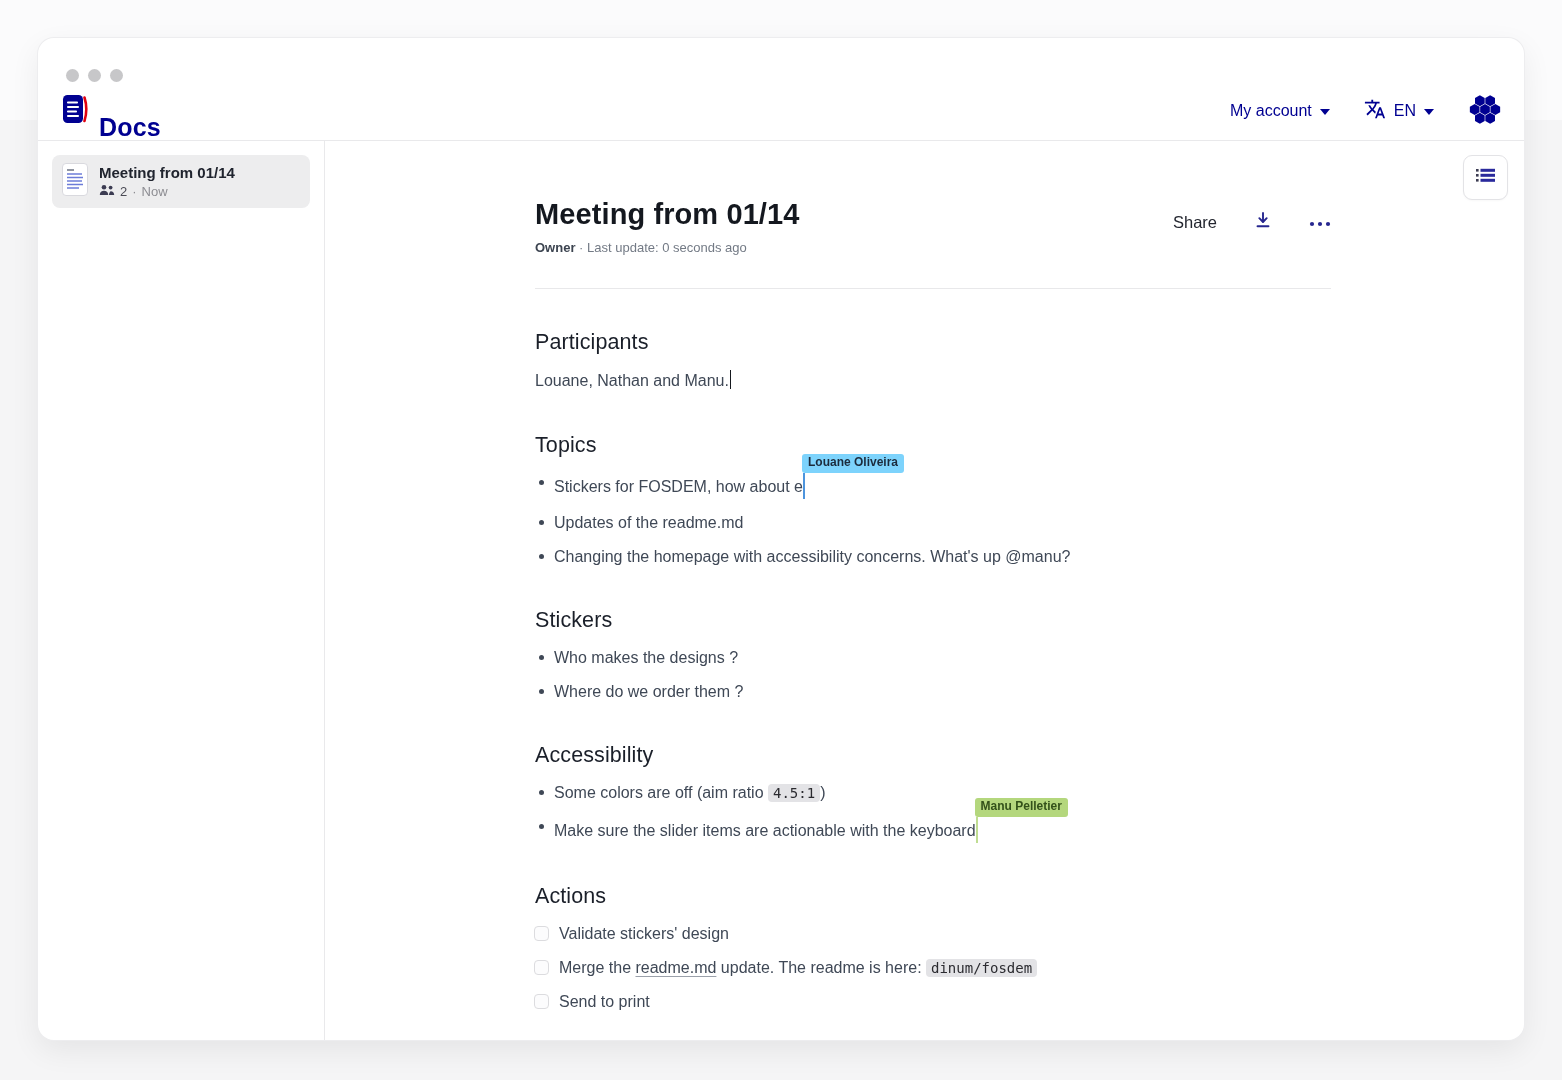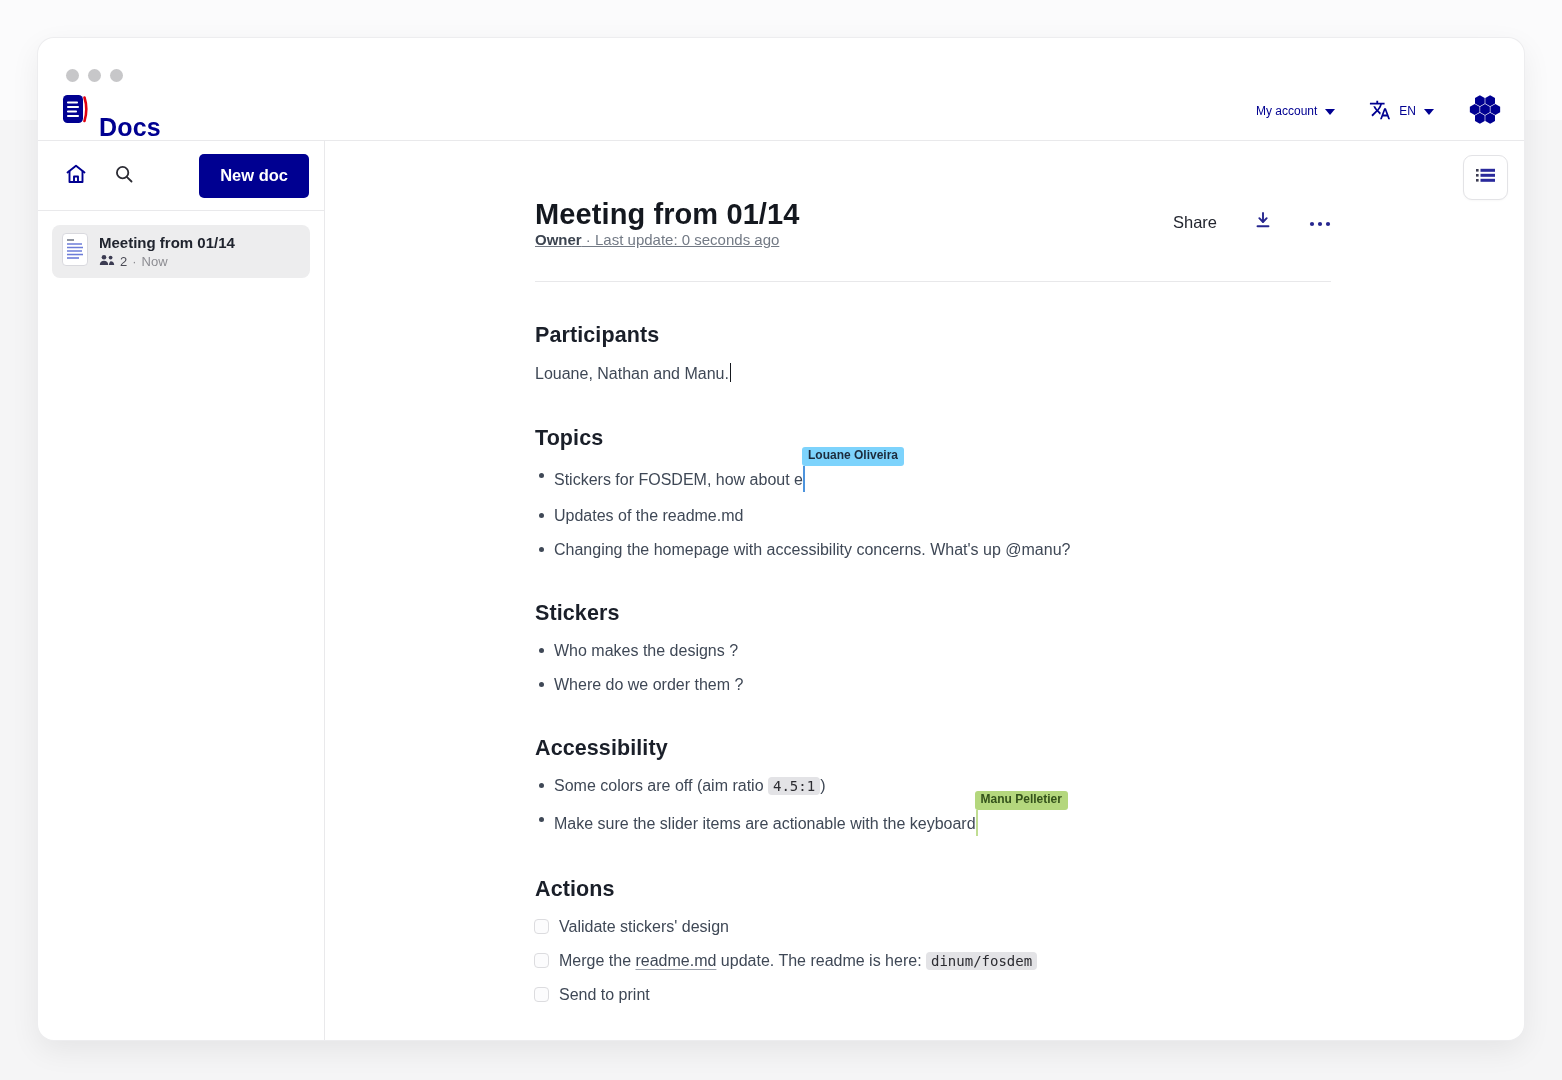--- a/index.html
+++ b/index.html
@@ -28,21 +28,21 @@
 
   
   .app-header {
     height:59px; display:flex; align-items:center;
     padding:0 22px 0 24px; border-bottom:1px solid #e9e9eb;
   }
   .logo { display:flex; align-items:center; gap:10px; cursor:default; }
   .logo-text { color:#000091; font-size:25px; font-weight:700; letter-spacing:.2px;margin-top:32px; }
   .header-spacer { flex:1; }
   .header-right { display:flex; align-items:center; gap:34px; }
-  .account-btn, .lang-btn { display:flex; align-items:center; gap:8px; color:#000091; font-size:12px; cursor:pointer; }
+  .account-btn, .lang-btn { display:flex; align-items:center; gap:8px; color:#000091; font-size:16px; cursor:pointer; }
   .chev { width:0; height:0; border-left:5px solid transparent; border-right:5px solid transparent; border-top:6px solid #000091; margin-top:2px; }
   .waffle-btn { display:flex; align-items:center; justify-content:center; cursor:pointer; }
 
   
   .app-body { flex:1; display:flex; min-height:0; }
 
   
   .sidebar { width:287px; border-right:1px solid #e9e9eb; display:flex; flex-direction:column; }
   .sidebar-tools {
     height:70px; display:flex; align-items:center; gap:12px;
@@ -68,28 +68,28 @@
   .toc-btn {
     position:absolute; top:14px; right:16px; width:45px; height:45px;
     background:#fff; border:1px solid #e3e3e6; border-radius:9px;
     display:flex; align-items:center; justify-content:center; cursor:pointer;
     box-shadow:0 1px 2px rgba(0,0,0,.03);
   }
   .content { width:796px; margin:57px 0 0 210px; }
 
   .doc-head { display:flex; align-items:flex-start; }
   .doc-title { font-size:29px; font-weight:700; color:#14181f; letter-spacing:.1px; }
-  .doc-meta { margin-top:0; font-size:15px; color:#737a85;text-decoration:underline; }
+  .doc-meta { margin-top:9px; font-size:13px; color:#737a85; }
   .doc-meta b { color:#3c4450; font-weight:700; }
   .doc-actions { margin-left:auto; display:flex; align-items:center; gap:36px; padding-top:12px; }
   .share-btn { font-size:16.5px; color:#23262f; cursor:pointer; }
   .doc-actions .icon-btn { width:auto; height:auto; }
   .head-divider { border:none; border-top:1px solid #e8e8ea; margin-top:33px; }
 
-  h2.sec { font-size:21.5px; font-weight:700; color:#1a1f29; margin-top:41px; margin-bottom:15px; letter-spacing:.1px; }
+  h2.sec { font-size:21.5px; font-weight:400; color:#1a1f29; margin-top:41px; margin-bottom:15px; letter-spacing:.1px; }
   p.body-text { font-size:16px; color:#3f4856; line-height:1.35; }
   ul.bullets { list-style:none; margin-top:6px; }
   ul.bullets li {
     position:relative; padding-left:19px; font-size:16px; color:#3f4856;
     margin-bottom:14px; line-height:1.25;
   }
   ul.bullets li::before {
     content:""; position:absolute; left:4px; top:7px; width:5px; height:5px;
     border-radius:50%; background:#3f4856;
   }
@@ -178,40 +178,20 @@
             <polygon points="21.5,17.6 26.2,20.3 26.2,25.7 21.5,28.4 16.8,25.7 16.8,20.3"></polygon>
           </svg>
         </span>
       </div>
     </div>
   </div>
 
   <div class="app-body">
 
     <div class="sidebar">
-      <div class="sidebar-tools">
-        <div class="icon-btn">
-          <span>
-            <svg width="24" height="24" viewBox="0 0 24 24" fill="none" stroke="#000091" stroke-width="1.9" stroke-linejoin="round" stroke-linecap="round">
-              <path d="M3.5 10.5 L12 3.8 L20.5 10.5"></path>
-              <path d="M5.5 9.2 V20 H18.5 V9.2"></path>
-              <path d="M10 20 V14.5 H14 V20"></path>
-            </svg>
-          </span>
-        </div>
-        <div class="icon-btn">
-          <span>
-            <svg width="22" height="22" viewBox="0 0 24 24" fill="none" stroke="#2c2c34" stroke-width="2" stroke-linecap="round">
-              <circle cx="10.5" cy="10.5" r="6.2"></circle>
-              <line x1="15.3" y1="15.3" x2="20.2" y2="20.2"></line>
-            </svg>
-          </span>
-        </div>
-        <button class="new-doc-btn">New doc</button>
-      </div>
       <div class="doc-list">
         <div class="doc-item">
           <span>
             <svg width="26" height="33" viewBox="0 0 26 33">
               <rect x="0.5" y="0.5" width="25" height="32" rx="3.5" fill="#ffffff" stroke="#d9d9de"></rect>
               <line x1="5" y1="7" x2="12" y2="7" stroke="#6b7280" stroke-width="1.7"></line>
               <line x1="5" y1="11" x2="20" y2="11" stroke="#6c7cd8" stroke-width="1.6"></line>
               <line x1="5" y1="14.5" x2="21" y2="14.5" stroke="#6c7cd8" stroke-width="1.6"></line>
               <line x1="5" y1="18" x2="20" y2="18" stroke="#6c7cd8" stroke-width="1.6"></line>
               <line x1="5" y1="21.5" x2="21" y2="21.5" stroke="#6c7cd8" stroke-width="1.6"></line>

